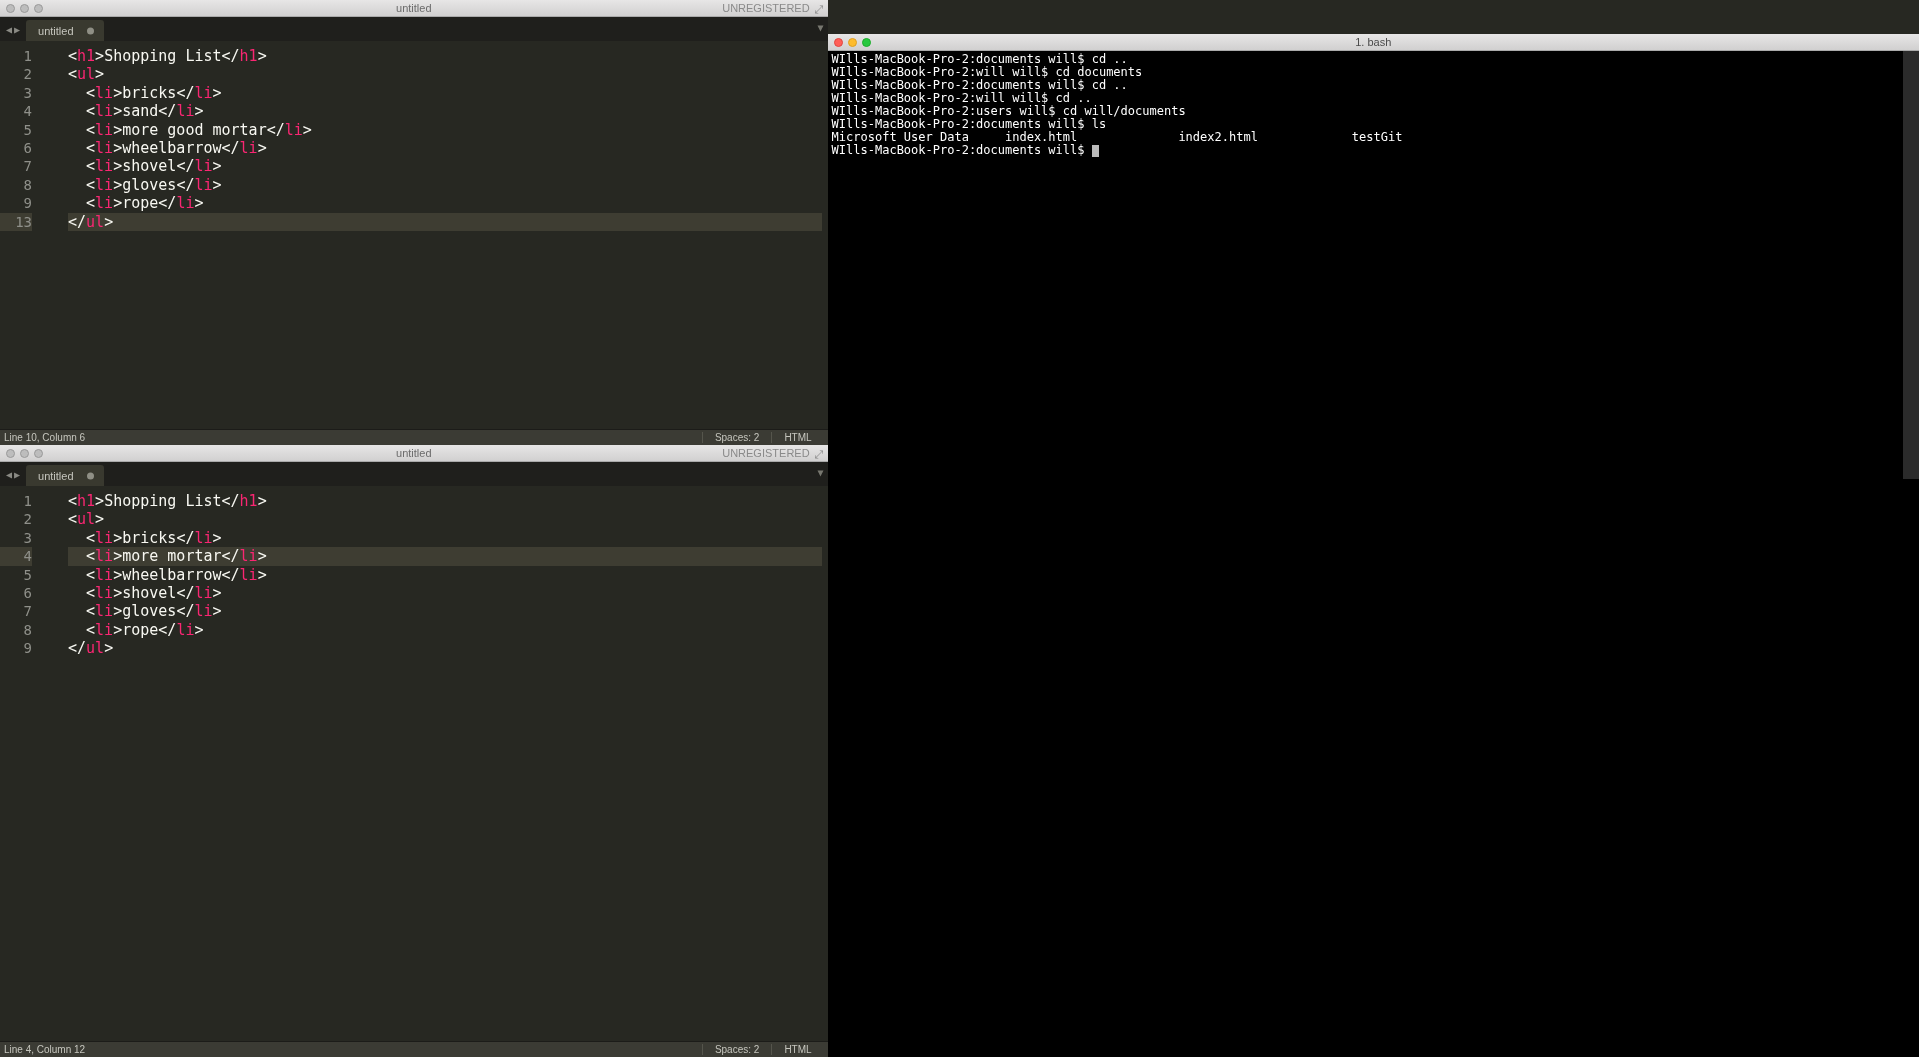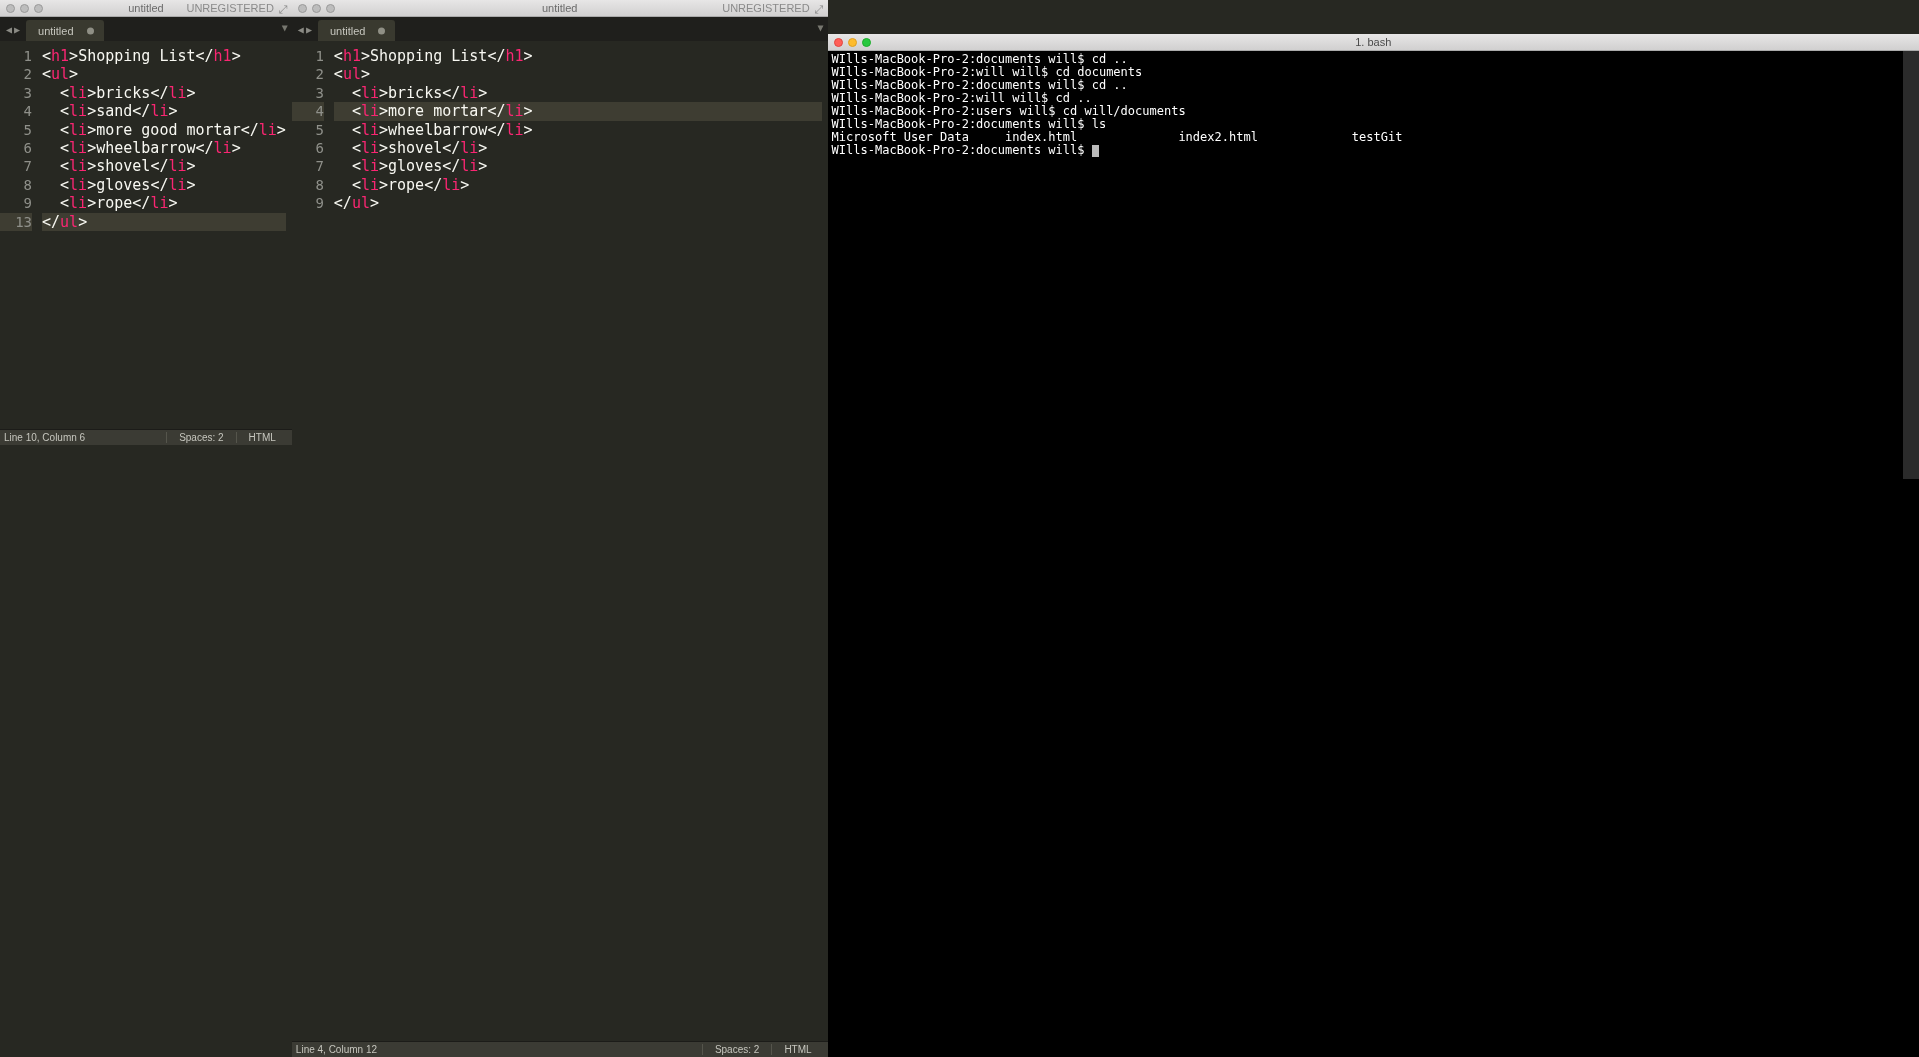--- a/index.html
+++ b/index.html
@@ -9,21 +9,21 @@
       font-family: "Menlo", "Consolas", monospace;
       font-size: 13px;
       background: #272822;
       overflow: hidden;
       display: flex;
     }
     .left-col {
       width: 844px;
       height: 100%;
       display: flex;
-      flex-direction: row;
+      flex-direction: column;
     }
     .right-col {
       width: 1113px;
       height: 100%;
       display: flex;
       flex-direction: column;
       background: #000;
       margin-top: 34px;
     }
     
@@ -129,20 +129,21 @@
       line-height: 18.4px;
       user-select: none;
     }
     .codelines {
       flex:1;
       padding: 6px 0;
       font-size: 15px;
       line-height: 18.4px;
       color: #f8f8f2;
       white-space: pre;
+      margin-left: 26px;
     }
     .tag-ang { color: #f8f8f2; }
     .tag-name { color: #f92672; }
     .text { color: #f8f8f2; }
     .line-active { background: #3e3d32; }
     .minimap {
       width: 6px;
       background: #272822;
       border-left: 0px solid #272822;
     }

